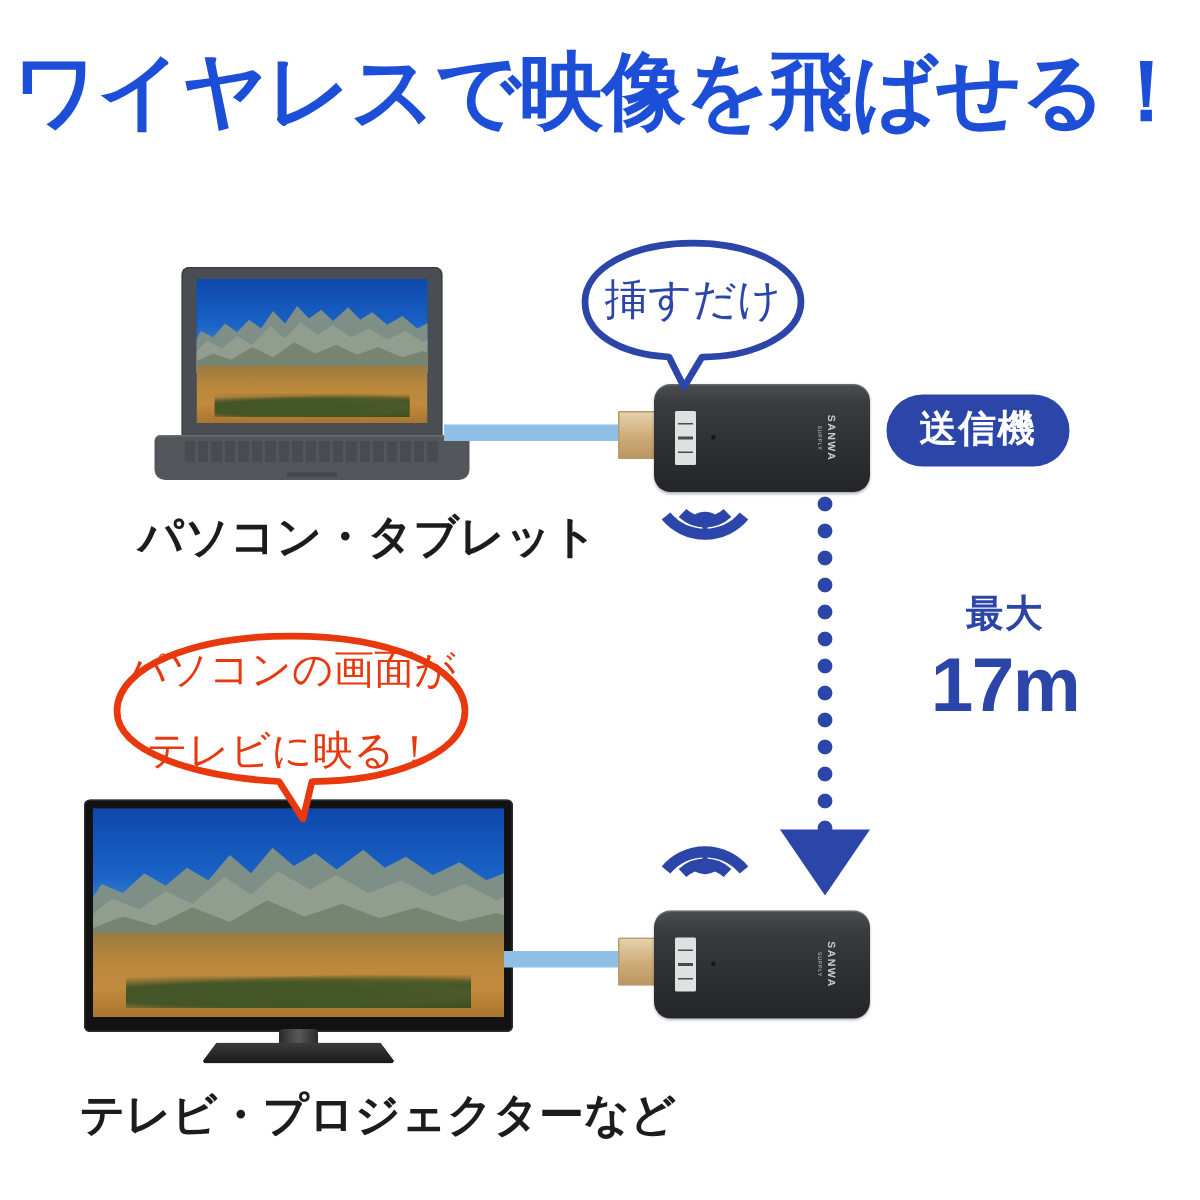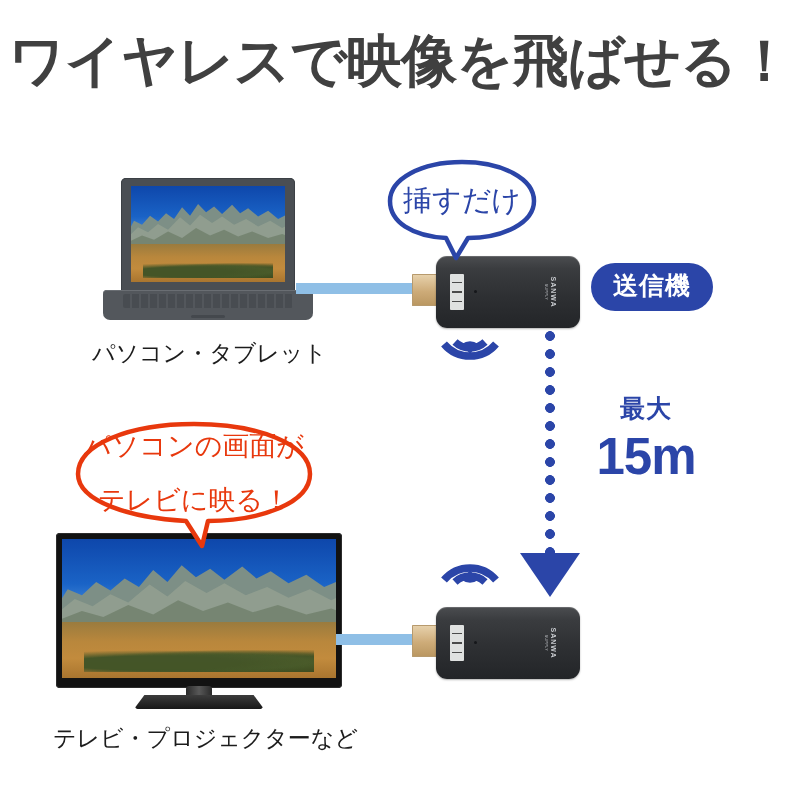--- a/index.html
+++ b/index.html
@@ -20,21 +20,21 @@
   #title {
     position: absolute;
     left: 0;
     top: 24px;
     width: 800px;
     text-align: center;
     font-family: "DejaVu Serif", serif;
     font-weight: bold;
     font-size: 56px;
     letter-spacing: -1px;
-    color: #404040;
+    color: #1d4ed8;
     white-space: nowrap;
   }
 
   
   #laptop {
     position: absolute;
     left: 103px;
     top: 178px;
     width: 210px;
     height: 150px;
@@ -245,33 +245,33 @@
   }
   #arrowhead {
     position: absolute;
     left: 519px; top: 552px;
     width: 62px; height: 46px;
   }
 
   
   .caption {
     position: absolute;
-    font-size: 23px;
-    font-weight: normal;
+    font-size: 30px;
+    font-weight: bold;
     color: #1c1c1c;
     white-space: nowrap;
     letter-spacing: 0px;
   }
   #cap-pc { left: 92px; top: 338px; }
   #cap-tv { left: 53px; top: 723px; }
 
   
   #dist {
     position: absolute;
-    left: 578px; top: 392px;
+    left: 602px; top: 392px;
     width: 136px;
     text-align: center;
     color: #2b45a8;
     font-weight: bold;
   }
   #dist .dist-lead { font-size: 25px; letter-spacing: 1px; display: block; }
   #dist .dist-val  { font-size: 51px; letter-spacing: -1px; display: block; margin-top: 2px; }
 </style>
 </head>
 <body>
@@ -402,16 +402,16 @@
 
   <div id="dots"></div>
   <div id="arrowhead">
     <svg width="62" height="46" viewBox="0 0 62 46">
       <path d="M1,1 L61,1 L31,45 Z" fill="#2b45a8"></path>
     </svg>
   </div>
 
   <div id="dist">
     <span class="dist-lead">最大</span>
-    <span class="dist-val">15m</span>
+    <span class="dist-val">17m</span>
   </div>
 
 </div>
 
 </body></html>

